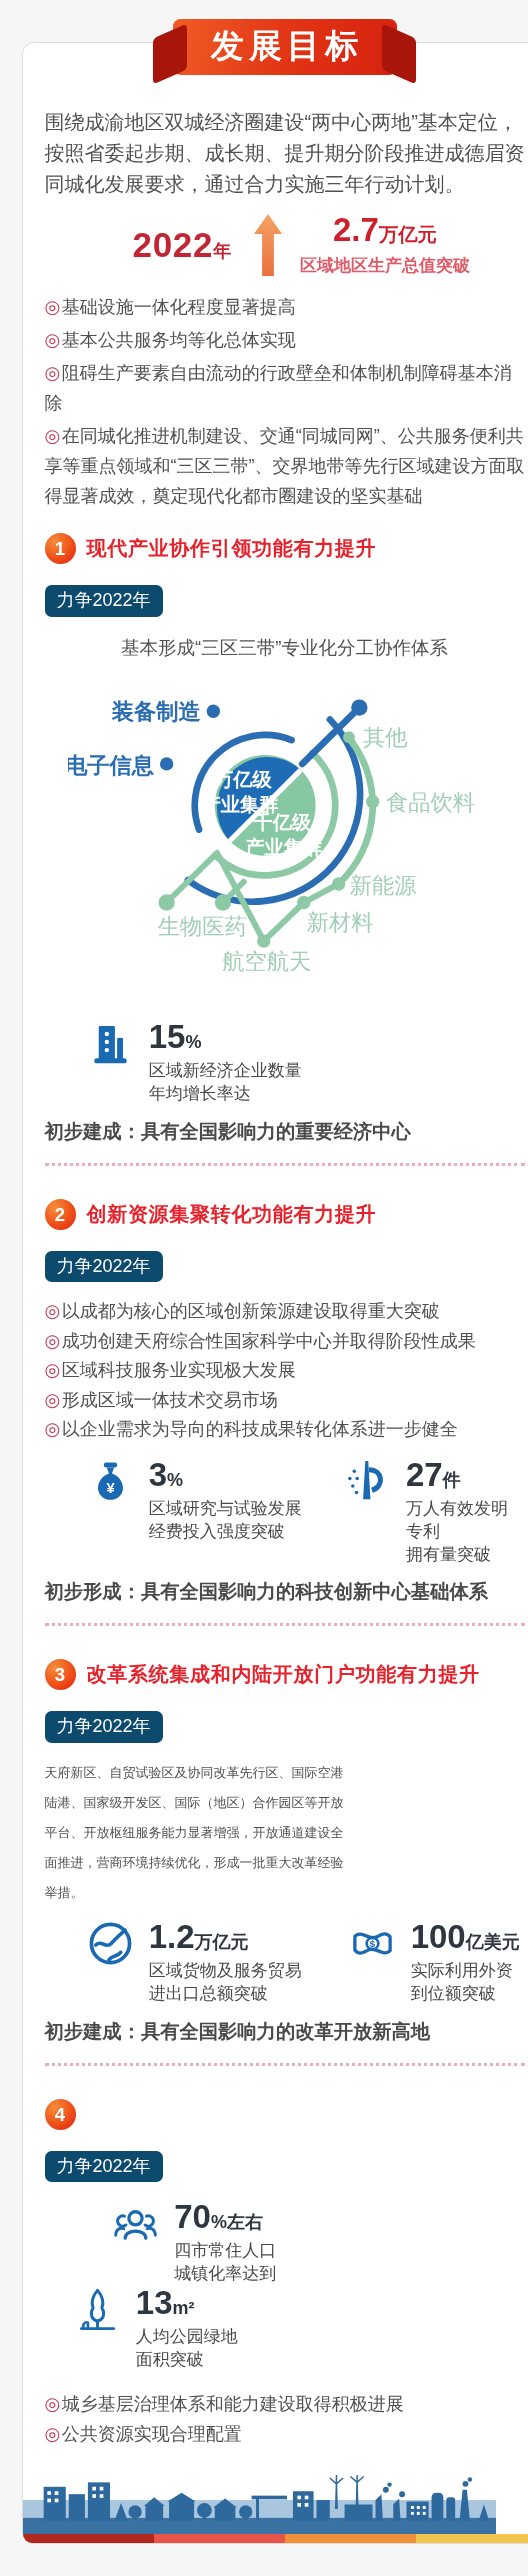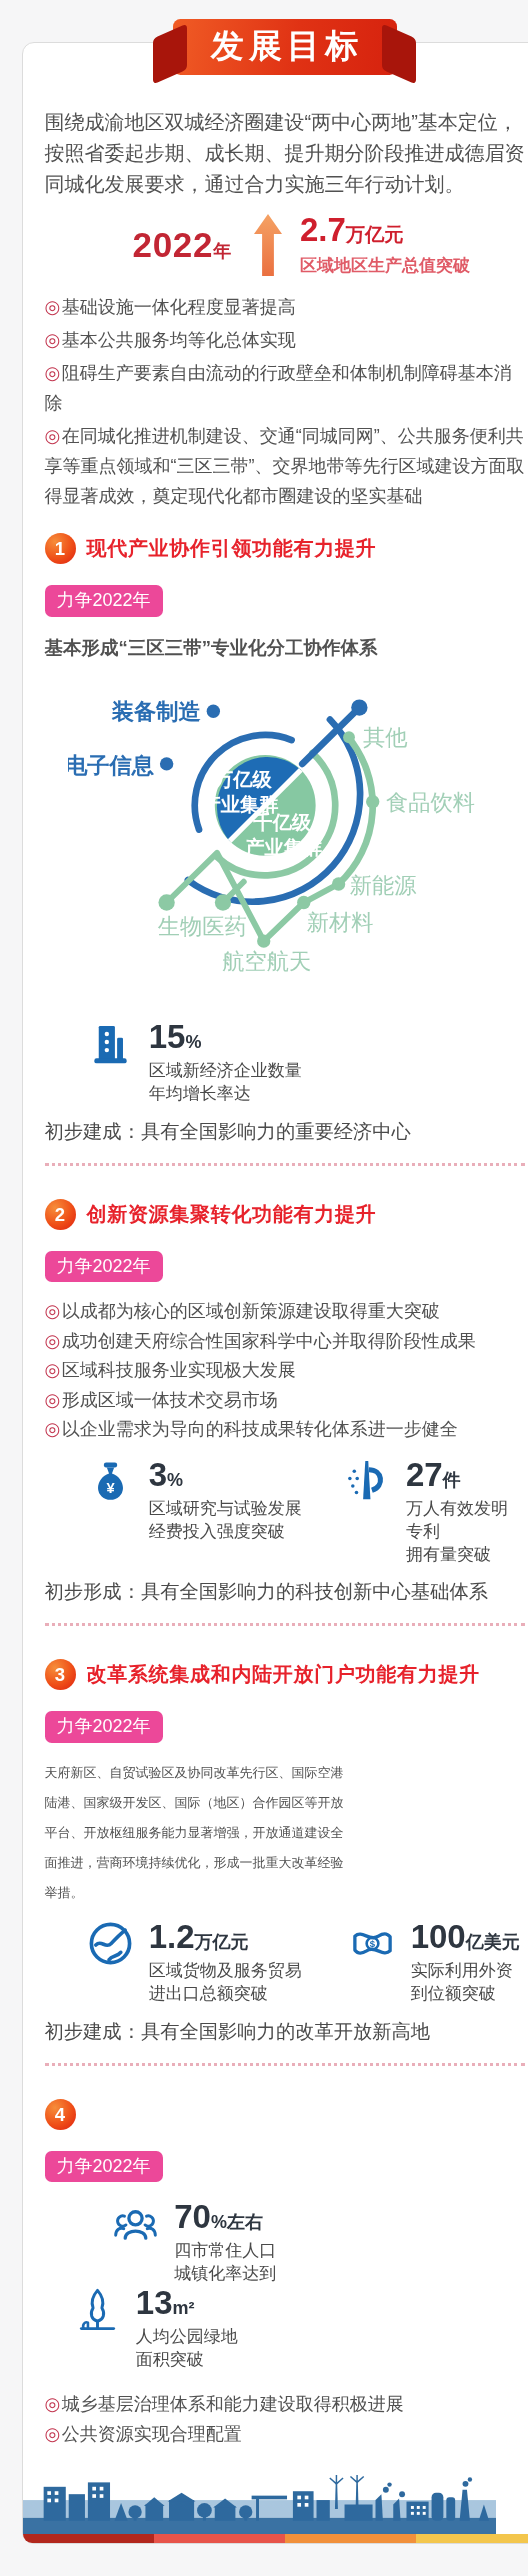--- a/index.html
+++ b/index.html
@@ -23,21 +23,21 @@
   .ribbon::before, .ribbon::after {
     content:""; position:absolute; top:12px; width:34px; height:46px;
     background:#a8150b; z-index:-1; border-radius:4.5px;
   }
   .ribbon::before { left:-19.3px; transform:skewY(-24deg); }
   .ribbon::after  { right:-19.3px; transform:skewY(24deg); }
   .ribbon-title { font-size:33px; font-weight:900; color:#fff; letter-spacing:5.2px; text-indent:5.2px; }
 
   
   .intro { font-size:20px; line-height:31px; color:#515151; font-weight:500; }
-  .gdp-row { display:flex; align-items:center; margin:12px 0 0 88px; height:65px; }
+  .gdp-row { display:flex; align-items:center; margin:12px 0 0 88px; height:65px;text-align:center; }
   .gdp-year { font-size:35px; font-weight:900; color:#c22634; letter-spacing:0.7px; }
   .gdp-year .yr-unit { font-size:18px; font-weight:700; }
   .gdp-arrow { margin:0 18px 0 22px; }
   .gdp-val { font-size:33px; font-weight:900; color:#cf1f2d; line-height:33px; }
   .gdp-val .u { font-size:19.3px; font-weight:800; }
   .gdp-cap { font-size:17px; color:#e05b67; font-weight:600; margin-top:3px; }
 
   
   .bullets { margin-top:15px; }
   .bullet { font-size:18px; line-height:30px; color:#515151; font-weight:500; margin-bottom:3px; }
@@ -47,37 +47,37 @@
   
   .sec-head { display:flex; align-items:center; gap:11px; margin-top:22px; }
   .sec-head.gap { margin-top:33px; }
   .sec-num {
     flex:0 0 31px; width:31px; height:31px; border-radius:50%;
     background:radial-gradient(circle at 32% 28%, #f68d3a 0%, #ef4f18 55%, #dd1f10 100%);
     color:#fff; font-size:18.5px; font-weight:800; line-height:31px; text-align:center;
   }
   .sec-title { font-size:20px; font-weight:800; color:#e7222b; letter-spacing:0.7px; }
   .badge {
-    display:inline-block; margin-top:21px; background:#ec4899; color:#fff;
+    display:inline-block; margin-top:21px; background:#0c4a6e; color:#fff;
     font-size:18px; font-weight:500; padding:3px 12px 4.5px; border-radius:6.7px;
   }
-  .lead { font-size:18.5px; color:#515151; font-weight:700; margin-top:18px; }
+  .lead { font-size:18.5px; color:#515151; font-weight:400; margin-top:18px;text-align:center; }
   .para { font-size:13px; line-height:30px; color:#515151; font-weight:500; margin-top:15px; }
 
   
   .stat-row { display:flex; margin-top:15px; }
   .stat-row .col-l { width:58%; }
   .stat-row .col-r { width:42%; }
   .stat { display:flex; align-items:flex-start; gap:15px; margin-left:21px; min-height:86px;justify-content:center; }
   .s-icon { flex:0 0 47px; }
   .s-val { font-size:33px; font-weight:900; color:#2e3640; line-height:34px; }
   .s-val .u { font-size:18px; font-weight:800; }
   .s-line { font-size:17px; color:#4a4a4a; font-weight:500; line-height:23px; }
 
-  .result { font-size:19.3px; color:#4a4a4a; font-weight:400; margin-top:12px; }
+  .result { font-size:19.3px; color:#4a4a4a; font-weight:700; margin-top:12px; }
   .divider { margin-top:18px; border-top:3px dotted #e9aeb9; }
 
   
   .diagram-wrap { margin-top:9px; text-align:center; }
   .dg-label-blue { font-size:30px; font-weight:700; fill:#2a6db2; }
   .dg-label-green { font-size:30px; font-weight:500; fill:#a1cfb6; }
   .dg-center-txt { font-size:26px; font-weight:800; fill:#ffffff; }
 
   
   .skyline { position:absolute; left:0; right:0; bottom:9px; height:59px; }

